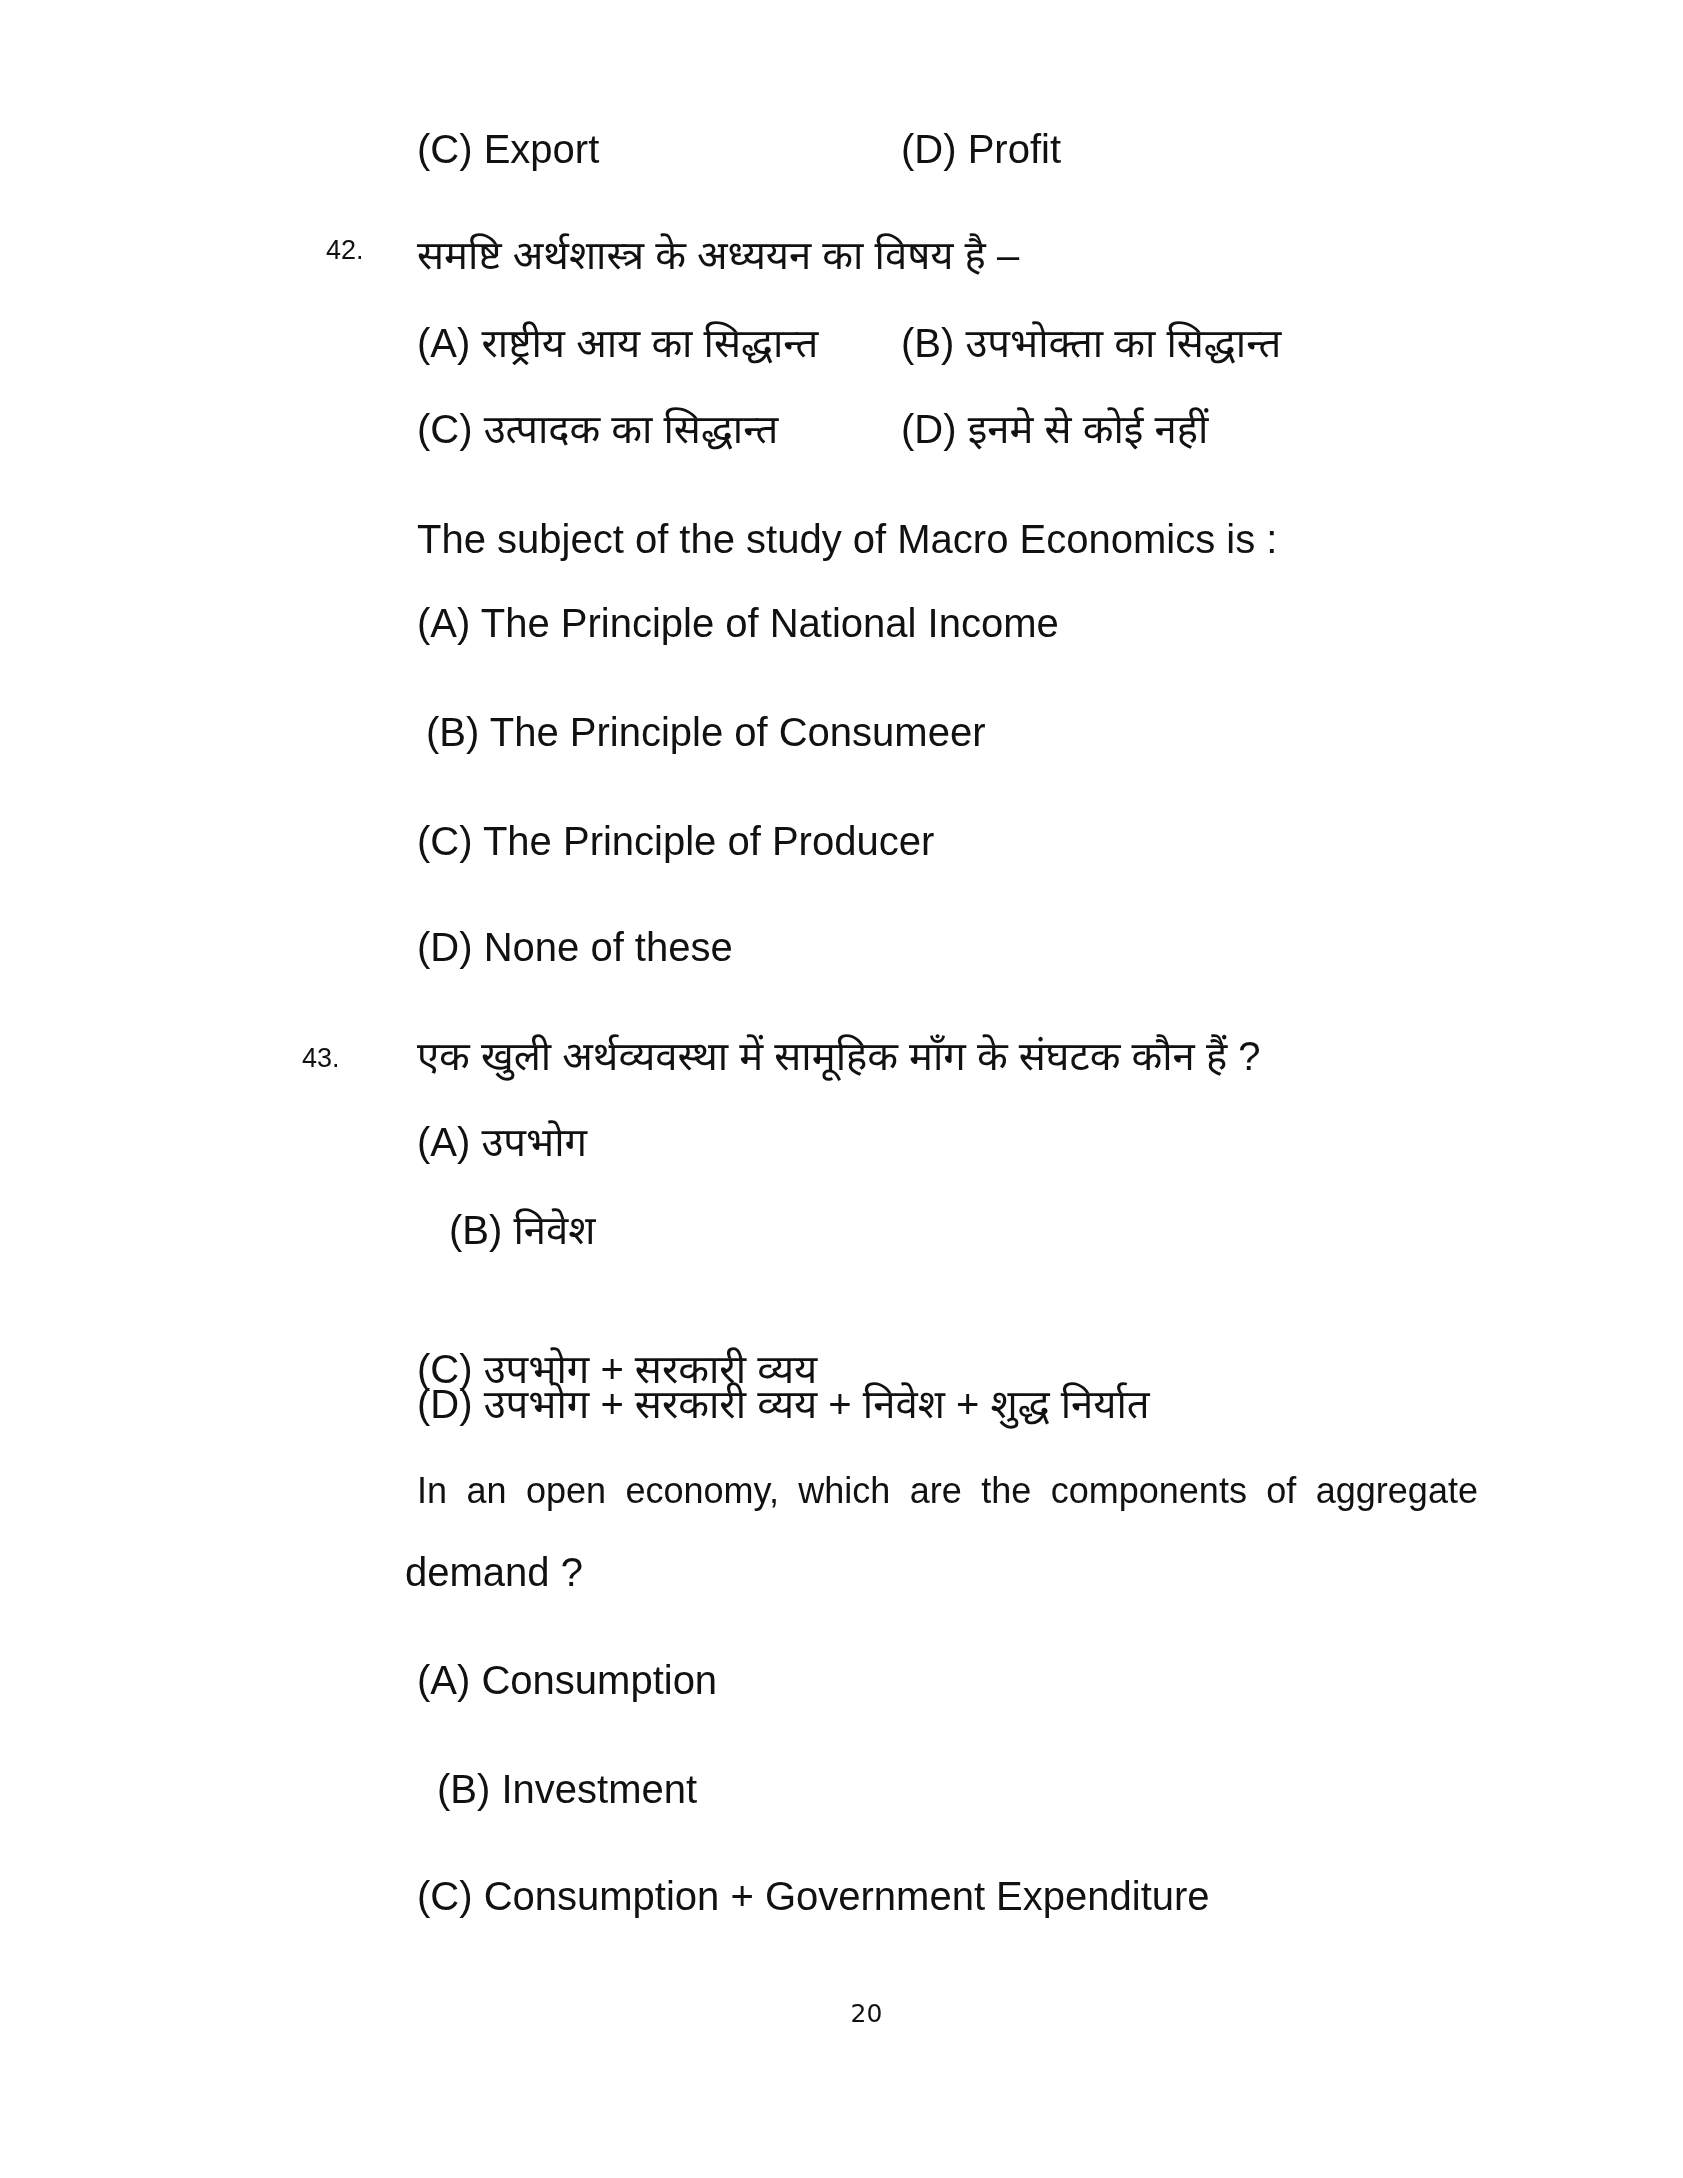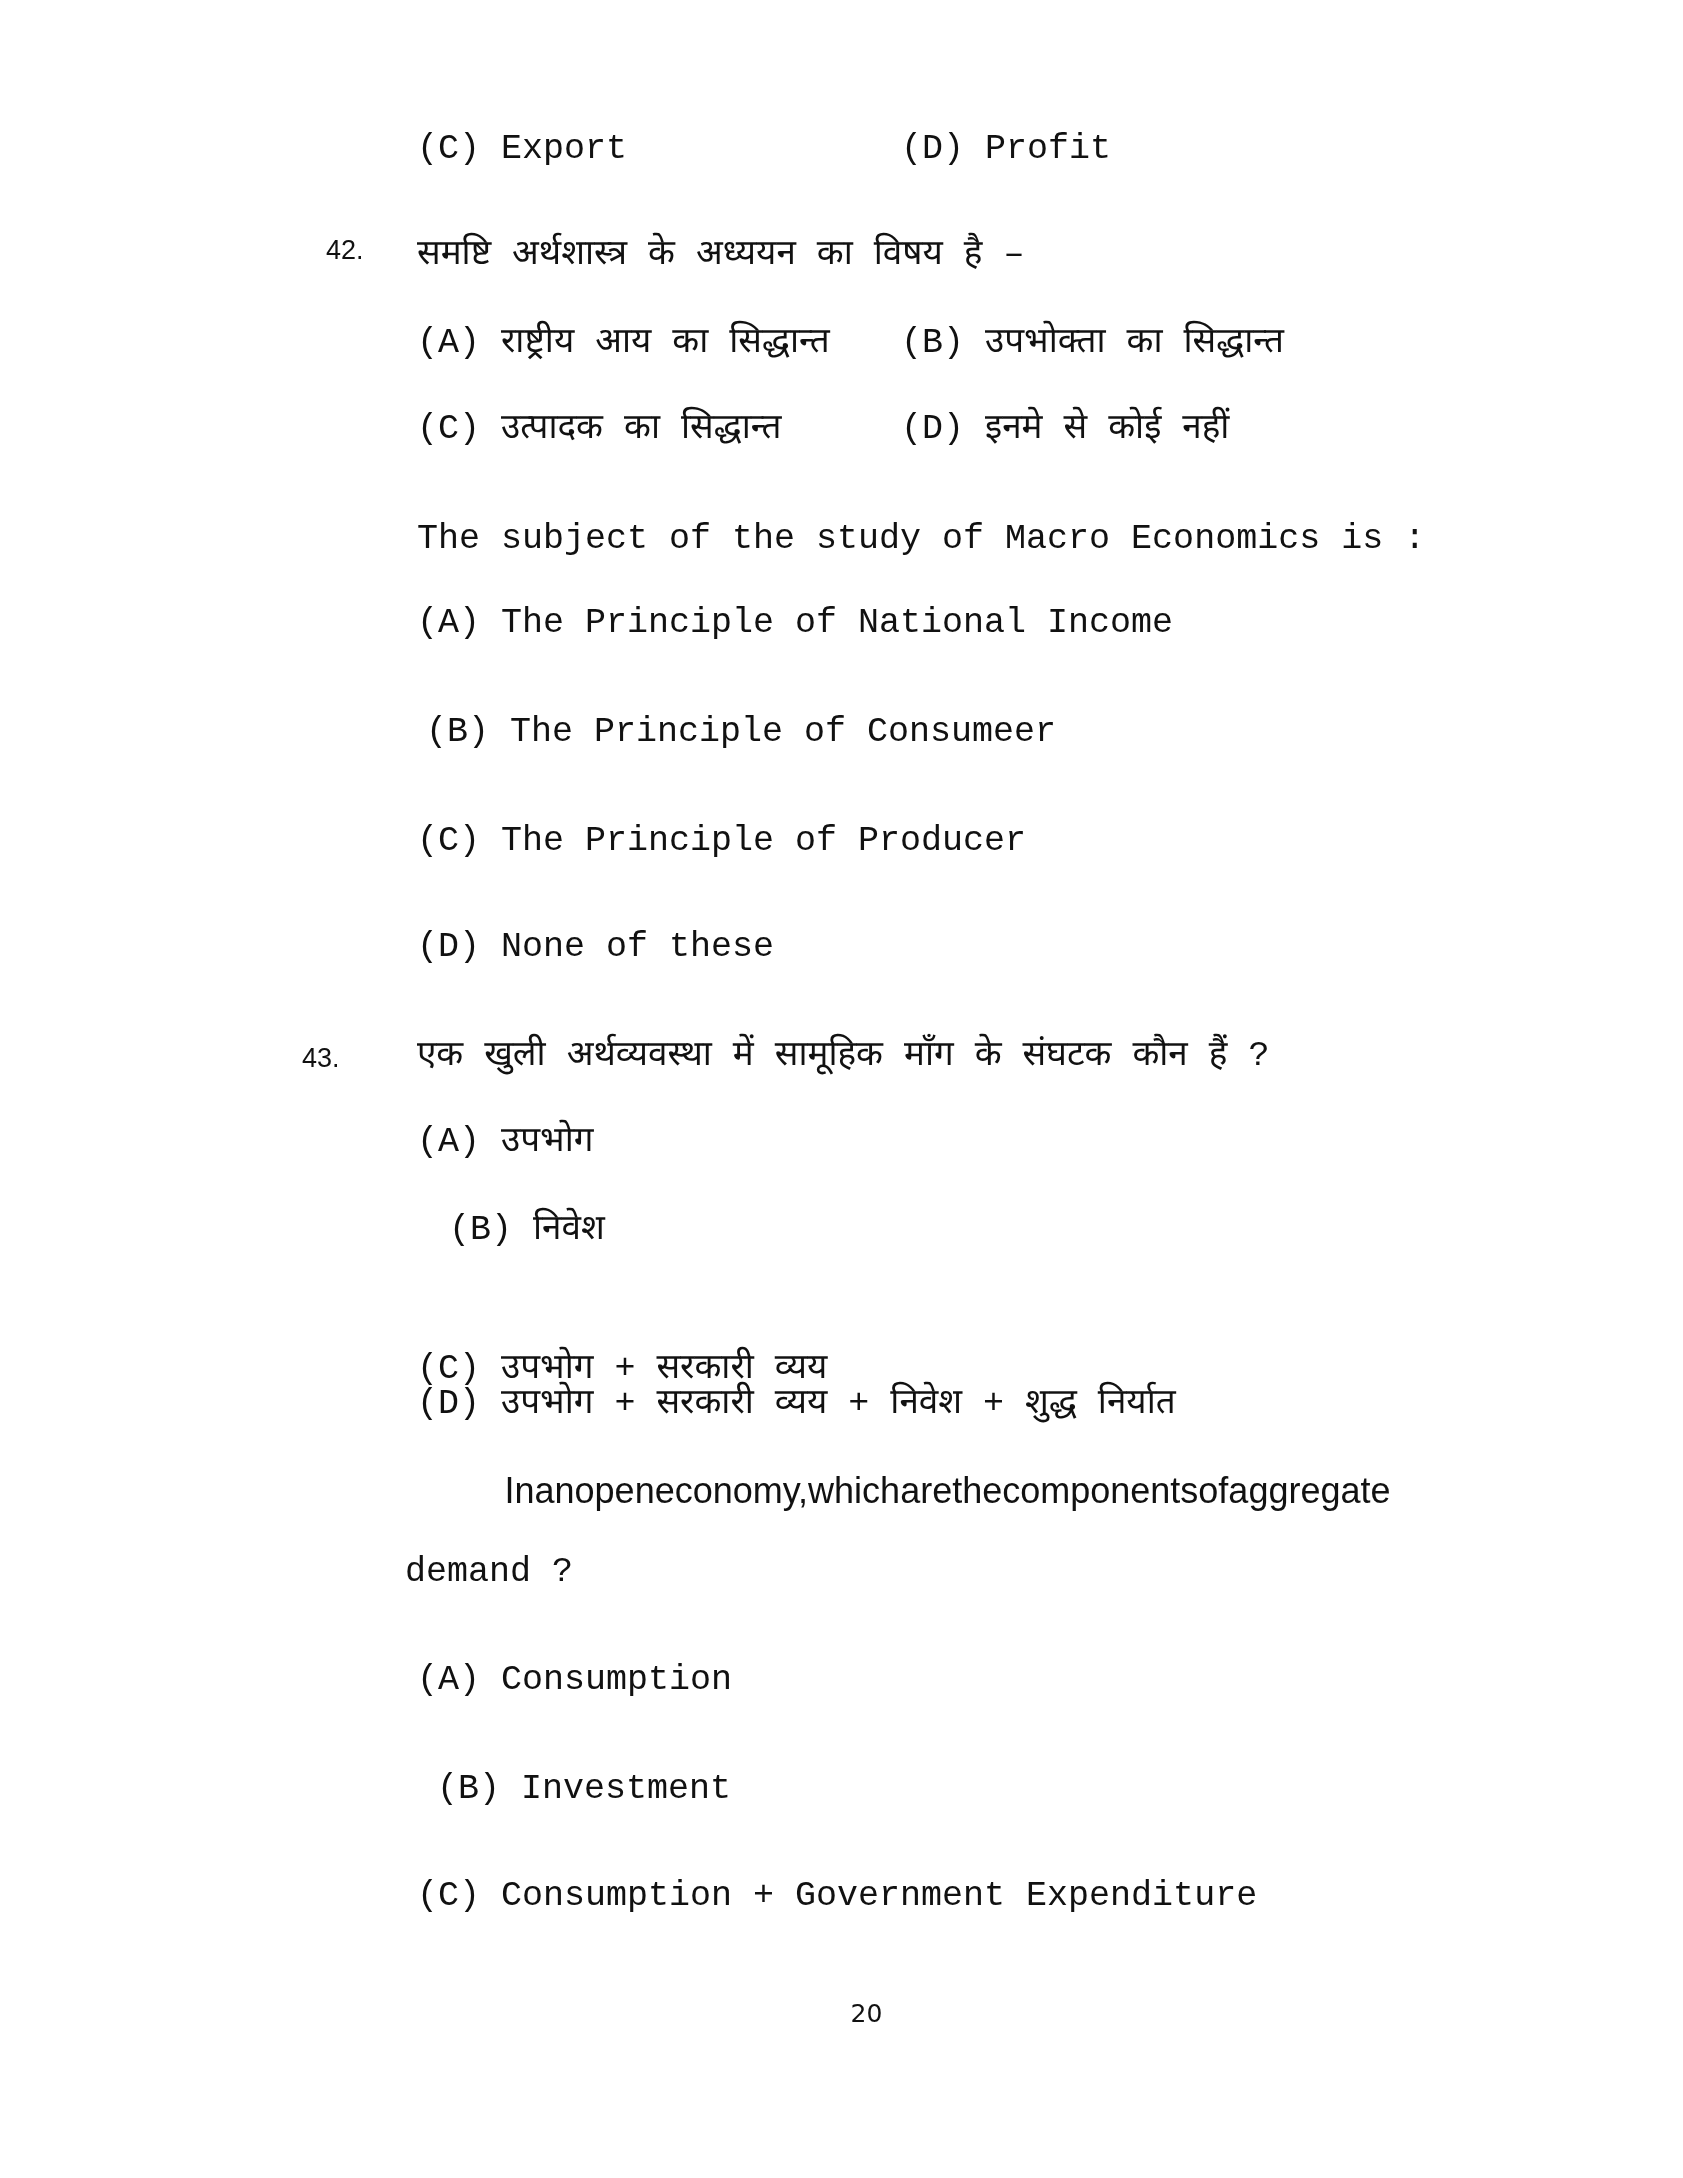--- a/index.html
+++ b/index.html
@@ -1,18 +1,18 @@
 <!DOCTYPE html>
 <html><head>
 <meta charset="utf-8">
 <style>
   html, body { margin: 0; padding: 0; background: #ffffff; }
   body { width: 1683px; height: 2178px; position: relative; overflow: hidden;
          font-family: "Liberation Sans", "DejaVu Sans", sans-serif; color: #111; }
-  .line { position: absolute; font-size: 35px; line-height: 44px; white-space: nowrap; transform: translateY(-50%); font-family: Liberation Mono, monospace; }
+  .line { position: absolute; font-size: 40px; line-height: 44px; white-space: nowrap; transform: translateY(-50%); }
   .qnum { position: absolute; font-size: 27px; line-height: 34px; transform: translateY(-50%); left: 302px; }
   .justify { position: absolute; left: 417px; width: 1061px; font-size: 36px; line-height: 44px;
              text-align: justify; text-align-last: justify; transform: translateY(-50%); white-space: nowrap; display:flex; justify-content: space-between; }
   .pageno { position: absolute; left: 0; width: 1733px; text-align: center; font-family: "DejaVu Sans", sans-serif; font-size: 25px; transform: translateY(-50%); }
 </style>
 </head>
 <body>
 
 <div class="line" style="left:417px; top:149px;">(C) Export</div>
 <div class="line" style="left:901px; top:149px;">(D) Profit</div>
@@ -29,21 +29,21 @@
 <div class="line" style="left:417px; top:841px;">(C) The Principle of Producer</div>
 <div class="line" style="left:417px; top:947px;">(D) None of these</div>
 
 <div class="qnum" style="top:1058px;">43.</div>
 <div class="line" style="left:417px; top:1056px;">एक खुली अर्थव्यवस्था में सामूहिक माँग के संघटक कौन हैं ?</div>
 <div class="line" style="left:417px; top:1142px;">(A) उपभोग</div>
 <div class="line" style="left:417px; top:1230px;margin-left:32px;">(B) निवेश</div>
 <div class="line" style="left:417px; top:1369px;">(C) उपभोग + सरकारी व्यय</div>
 <div class="line" style="left:417px; top:1404px;">(D) उपभोग + सरकारी व्यय + निवेश + शुद्ध निर्यात</div>
 
-<div class="justify" style="top:1491px;justify-content:center;">
+<div class="justify" style="top:1491px;">
   <span>In</span>
   <span>an</span>
   <span>open</span>
   <span>economy,</span>
   <span>which</span>
   <span>are</span>
   <span>the</span>
   <span>components</span>
   <span>of</span>
   <span>aggregate</span>

